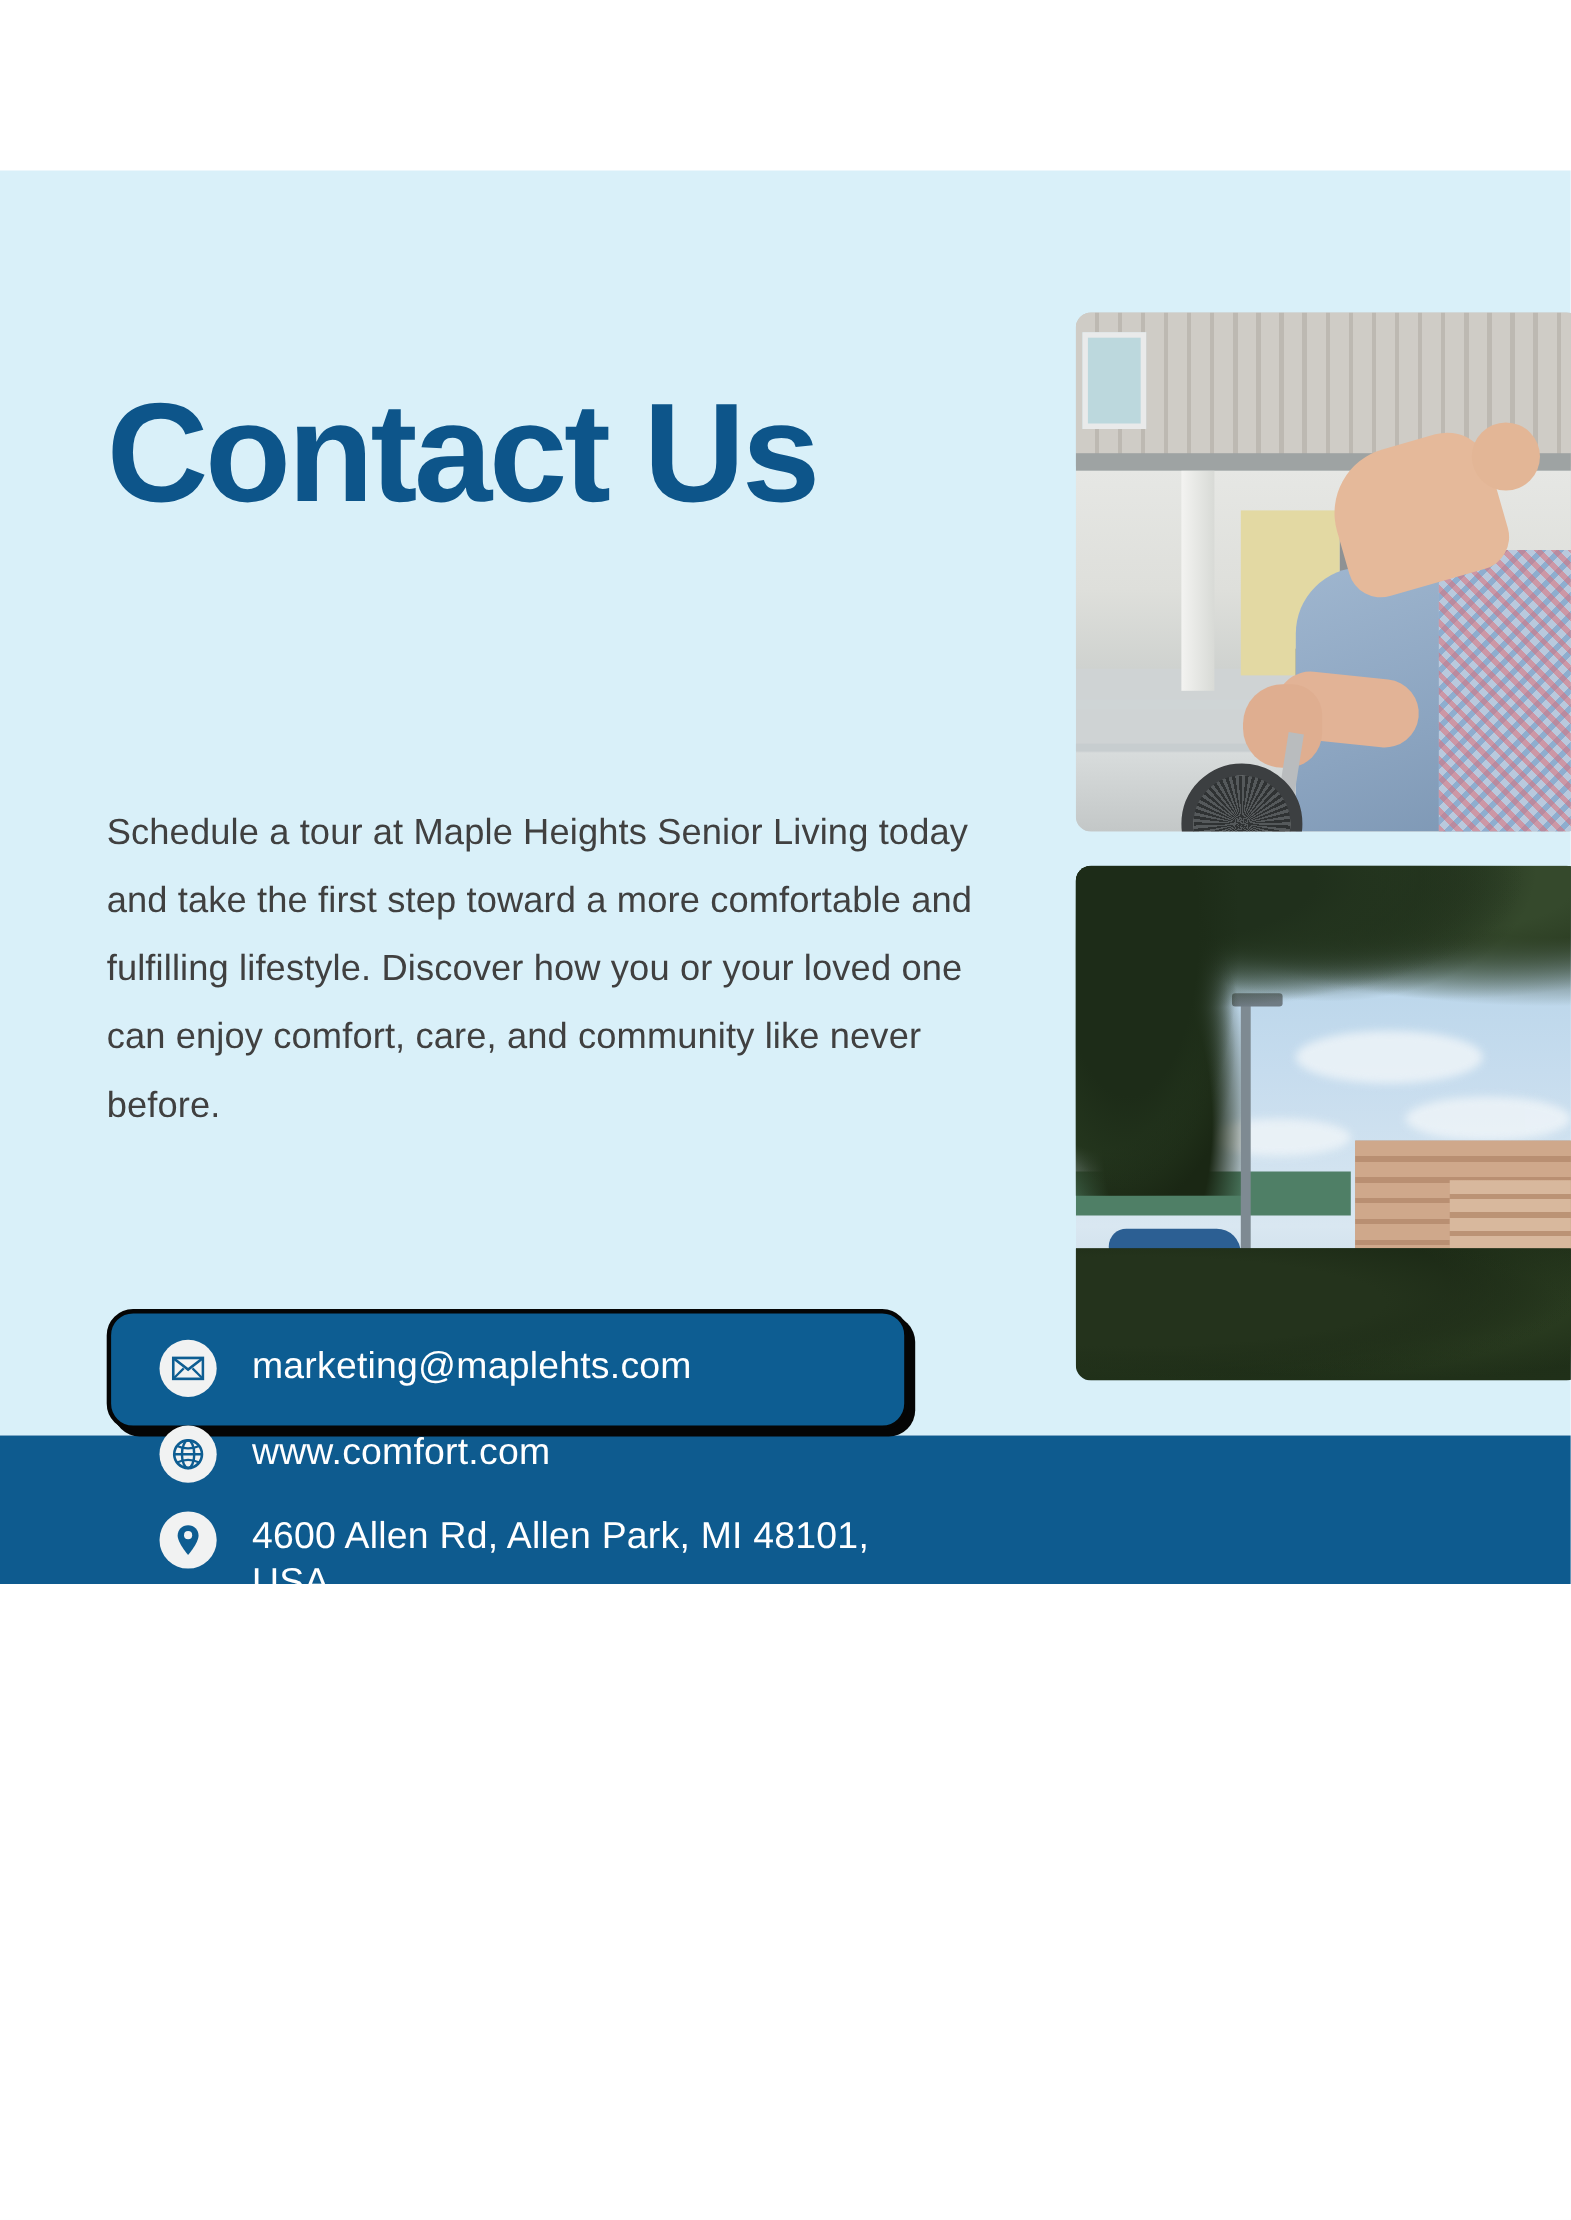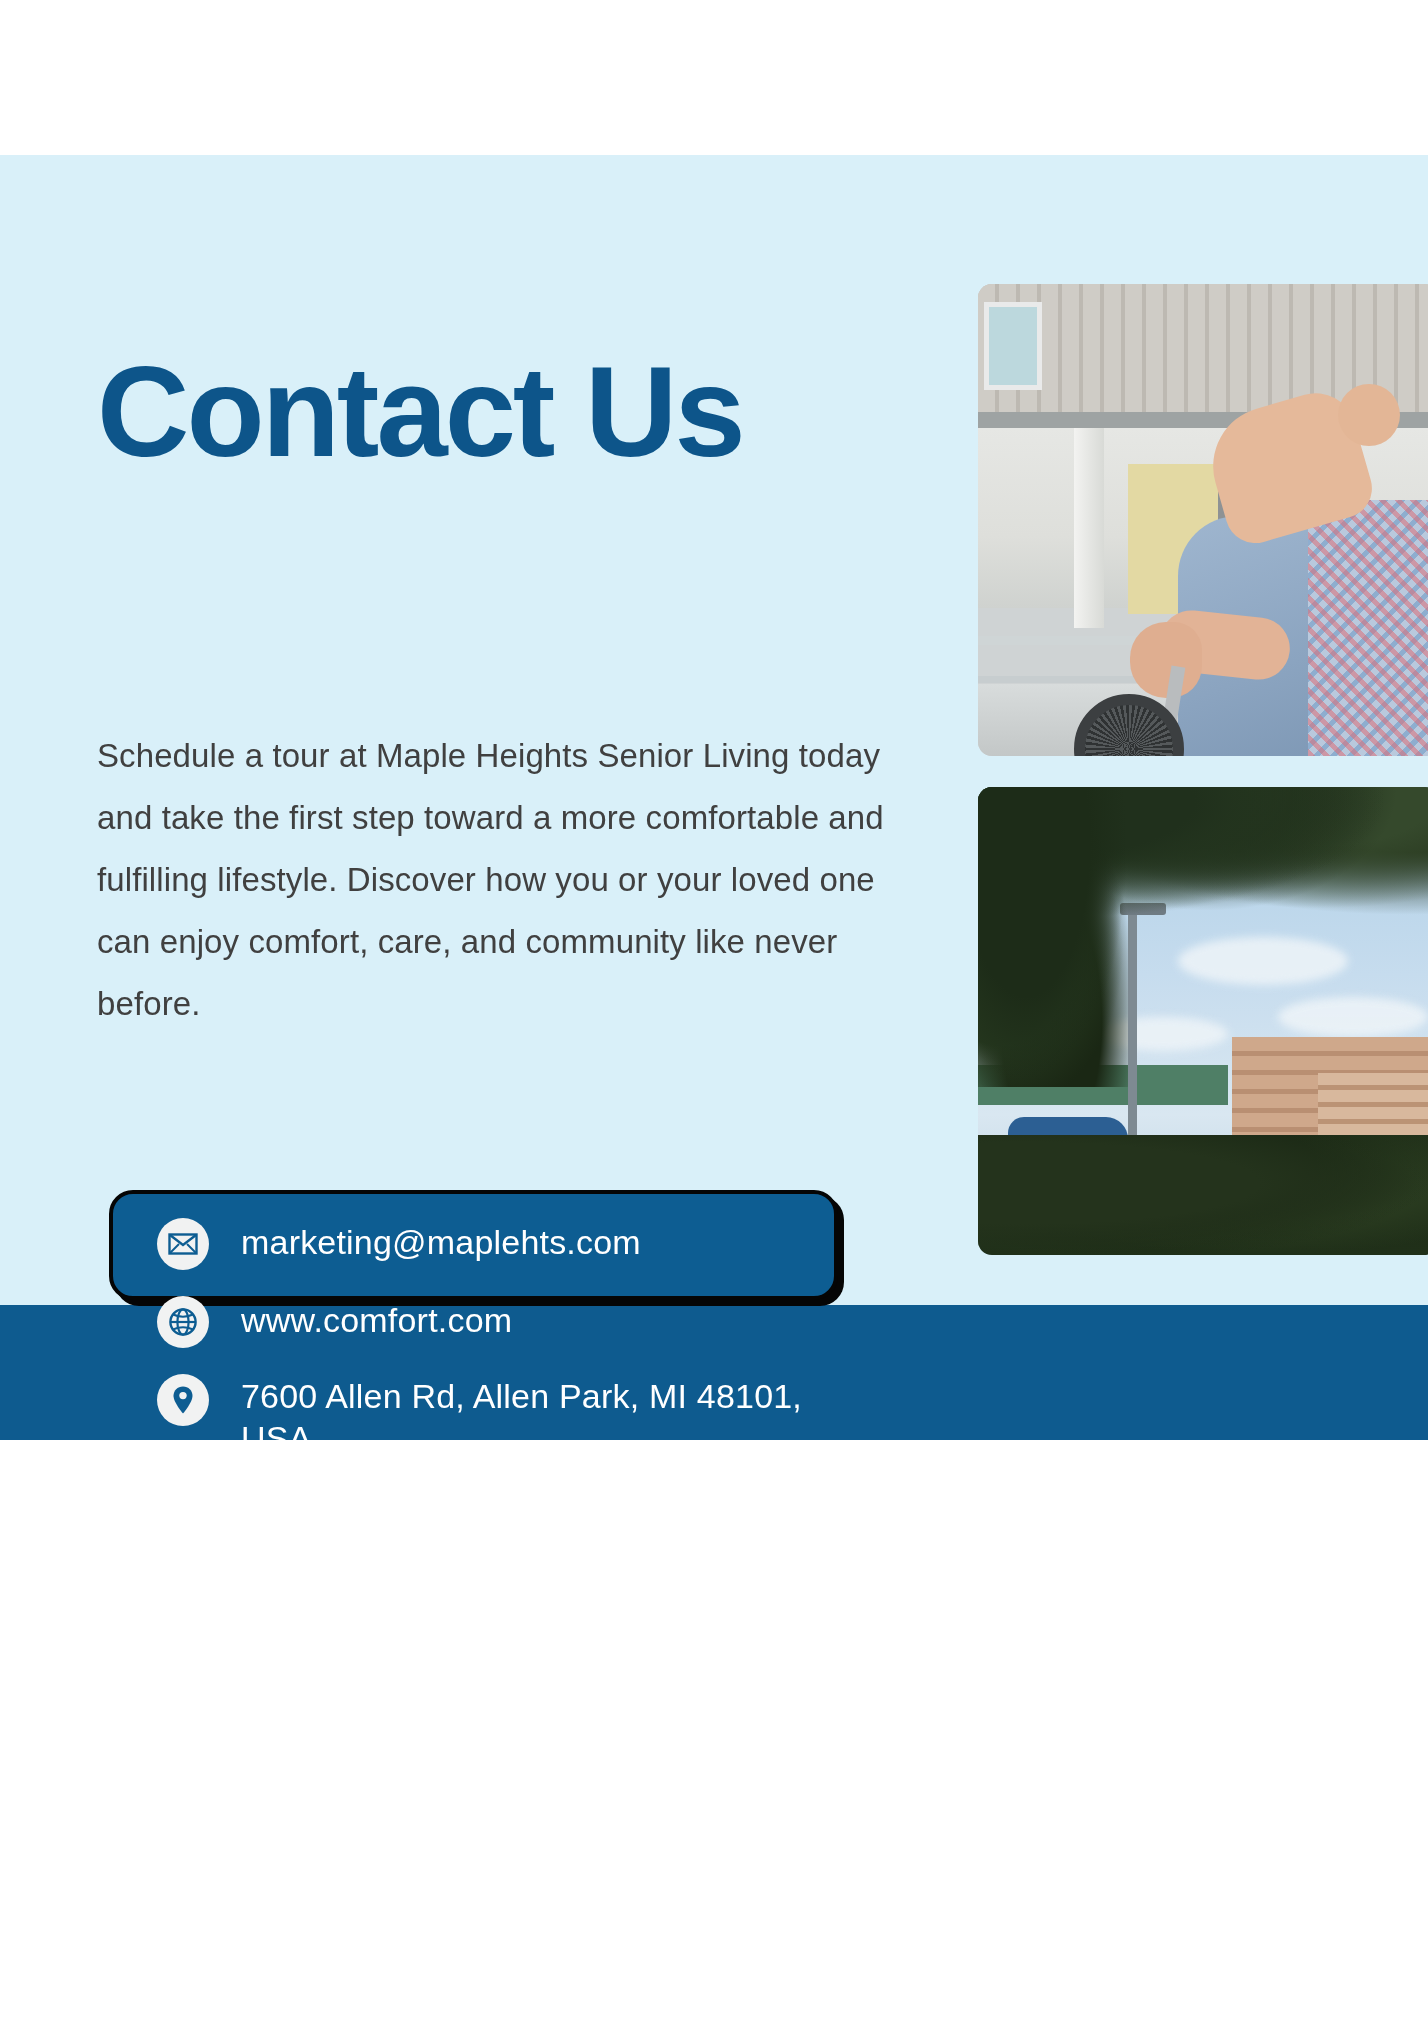--- a/index.html
+++ b/index.html
@@ -54,21 +54,21 @@
     line-height:1.88;
     color:#404040;
     font-weight:400;
     letter-spacing:0.1px;
   }
 
   
   .card-wrap {
     position:absolute;
     left:97px; top:1190px;
-    width:735px; height:146px;margin-left:12px;
+    width:735px; height:146px;
   }
   .card-shadow {
     position:absolute;
     left:6px; top:6px;
     width:729px; height:110px;
     background:#050505;
     border-radius:24px;
   }
   .card {
     position:absolute;
@@ -333,21 +333,21 @@
         <span class="contact-text">www.comfort.com</span>
       </div>
 
       <div class="contact-row addr">
         <span class="icon-circle">
           <svg width="22" height="30" viewBox="0 0 22 30">
             <path d="M11 1.5 C5.5 1.5 1.5 5.6 1.5 10.8 C1.5 17.6 11 28.5 11 28.5 C11 28.5 20.5 17.6 20.5 10.8 C20.5 5.6 16.5 1.5 11 1.5 Z" fill="#0d5d92"></path>
             <circle cx="11" cy="10.6" r="3.7" fill="#f1f2f2"></circle>
           </svg>
         </span>
-        <span class="contact-text addr">7600 Allen Rd, Allen Park, MI 48101, USA</span>
+        <span class="contact-text addr">4600 Allen Rd, Allen Park, MI 48101, USA</span>
       </div>
 
     </div>
   </div>
 
   <div class="photo photo-top">
     <div class="p1-bg"></div>
     <div class="p1-siding"></div>
     <div class="p1-roofline"></div>
     <div class="p1-wall"></div>

